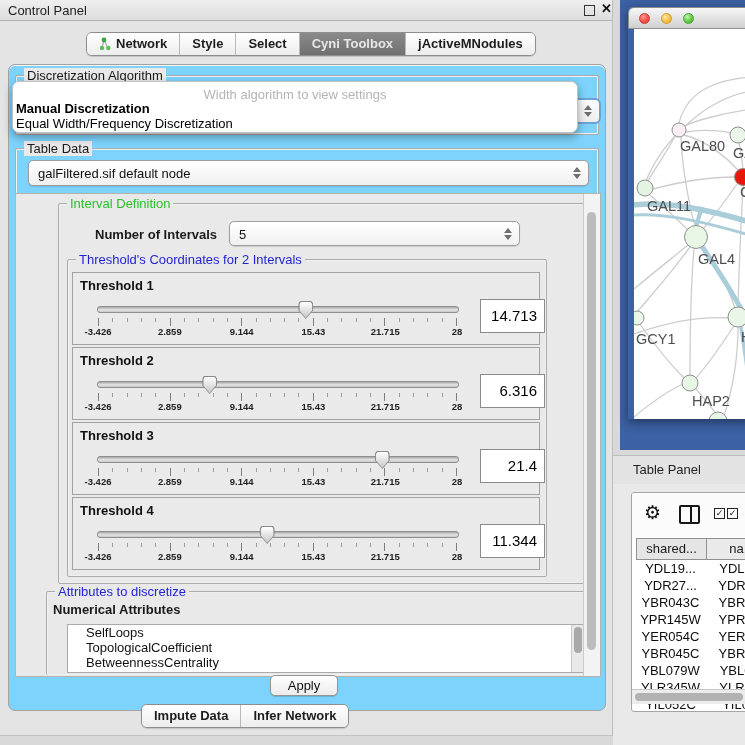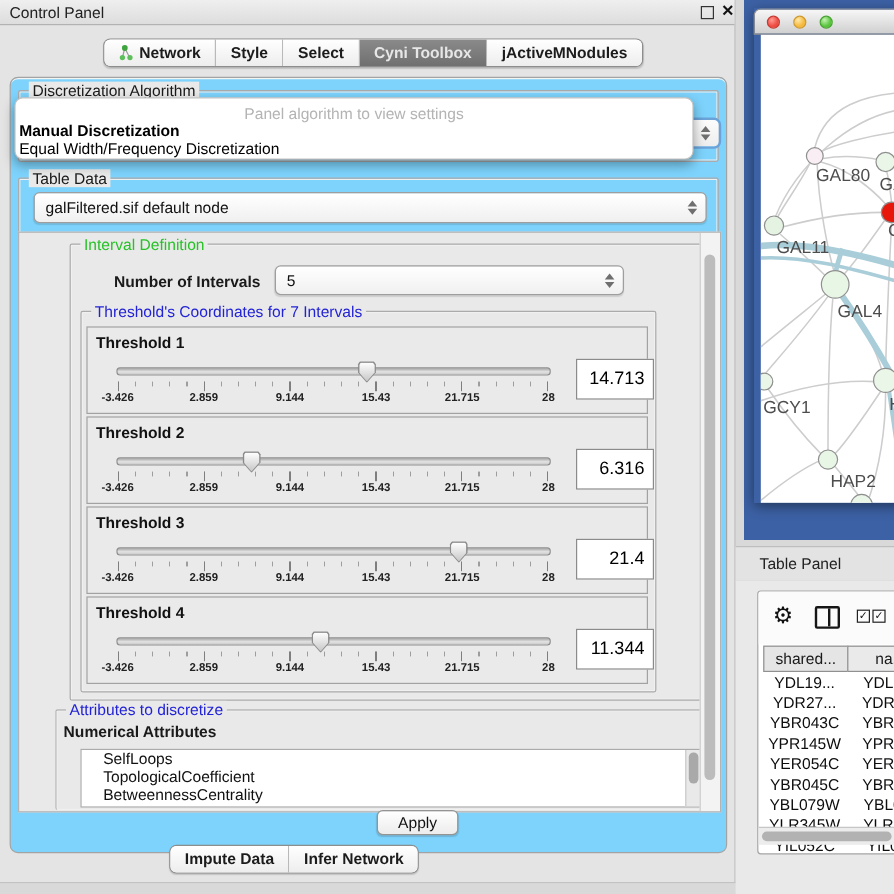--- a/index.html
+++ b/index.html
@@ -66,21 +66,21 @@
   .valbox{position:absolute;left:407px;top:26px;width:56px;height:32px;background:#fff;border:1px solid #8b8b8b;
           font-size:15px;color:#000;text-align:right;line-height:32px;padding-right:7px;box-sizing:content-box;}
 
   
   #attr-list{position:absolute;left:20px;top:32px;width:516px;height:47px;background:#fff;border:1px solid #ababab;overflow:hidden;}
   #attr-list .row{padding-left:18px;height:15px;line-height:15px;font-size:13px;color:#111;white-space:nowrap;}
   #attr-scroll{position:absolute;right:0;top:0;width:12px;height:100%;background:#e9e9e9;border-left:1px solid #c9c9c9;}
   #attr-scroll .vthumb{position:absolute;left:2px;top:2px;width:8px;height:26px;background:#a9a9a9;border-radius:4px;}
 
   .push-btn{position:absolute;background:linear-gradient(#ffffff,#ececec);border:1px solid #949494;border-radius:5px;
-            font-size:13px;color:#111;text-align:center;box-shadow:0 1px 1px rgba(0,0,0,.15);margin-left:44px;}
+            font-size:13px;color:#111;text-align:center;box-shadow:0 1px 1px rgba(0,0,0,.15);}
 
   
   #net-desktop{left:620px;top:0;width:125px;height:450px;background:#3c61a4;}
   #net-window{left:8px;top:7px;width:125px;height:412px;box-shadow:0 3px 10px rgba(0,0,0,.45);}
   #net-titlebar{left:0;top:0;width:125px;height:22px;background:linear-gradient(#f7f7f7,#cfcfcf);border:1px solid #8f8f8f;border-radius:6px 0 0 0;box-sizing:border-box;}
   .light{position:absolute;top:5px;width:11px;height:11px;border-radius:50%;box-sizing:border-box;}
   .light.red{left:10px;background:radial-gradient(circle at 35% 30%,#ff9a92,#ee4b42 60%);border:1px solid #c93a32;}
   .light.yellow{left:32px;background:radial-gradient(circle at 35% 30%,#ffe9a8,#f5b93d 60%);border:1px solid #cf9a2d;}
   .light.green{left:54px;background:radial-gradient(circle at 35% 30%,#c2f3b0,#59c43e 60%);border:1px solid #48a332;}
   #net-canvas{left:6px;top:22px;width:119px;height:390px;background:#ffffff;}
@@ -168,21 +168,21 @@
       <div class="titled-box" style="left:42px;top:9px;width:528px;height:379px;">
         <span class="legend green">Interval Definition</span>
 
         <div class="abs" style="left:36px;top:23px;font-weight:bold;">Number of Intervals</div>
         <div class="combo" style="left:170px;top:17px;width:289px;height:23px;">
           <span class="val">5</span>
           <span class="stepper"></span>
         </div>
 
         <div class="titled-box" style="left:8px;top:55px;width:478px;height:316px;">
-          <span class="legend blue">Threshold's Coordinates for 7 Intervals</span>
+          <span class="legend blue">Threshold's Coordinates for 2 Intervals</span>
 
           <div class="tbox" style="top:12px;">
             <div class="tlabel">Threshold 1</div>
             <div class="track">
               <div class="thumb" style="left: 57.7%;">
                   <i></i>
                 </div>
             </div>
             <div class="ticks"></div>
             <div class="scalerow">
@@ -279,21 +279,21 @@
   <div id="bottom-tabs" class="abs seg-group">
     <div class="seg">
         <span>Impute Data</span>
       </div>
     <div class="seg">
         <span>Infer Network</span>
       </div>
   </div>
 
   <div id="algo-popup" class="abs">
-    <div id="algo-hint">Panel algorithm to view settings</div>
+    <div id="algo-hint">Width algorithm to view settings</div>
     <div class="algo-item" style="top:19px;font-weight:bold;">Manual Discretization</div>
     <div class="algo-item" style="top:34px;">Equal Width/Frequency Discretization</div>
   </div>
 </div>
 
 <div id="net-desktop" class="abs">
   <div id="net-window" class="abs">
     <div id="net-titlebar" class="abs">
       <span class="light red"></span>
       <span class="light yellow"></span>

